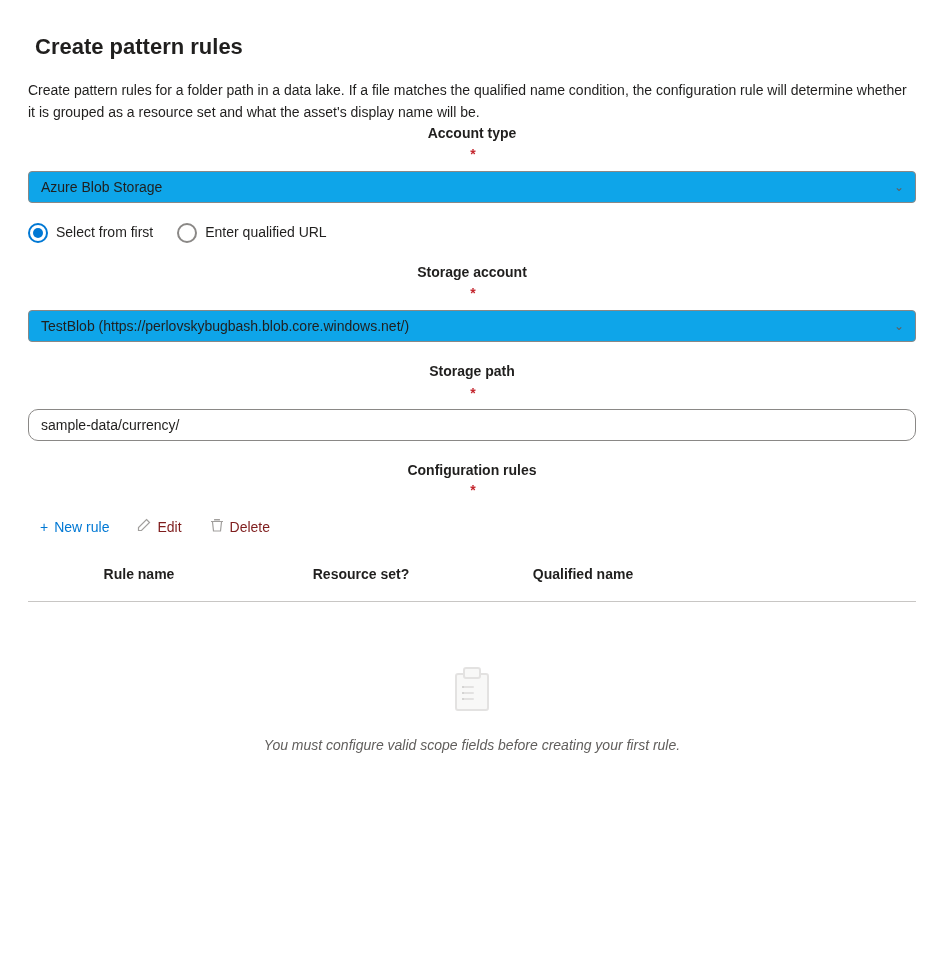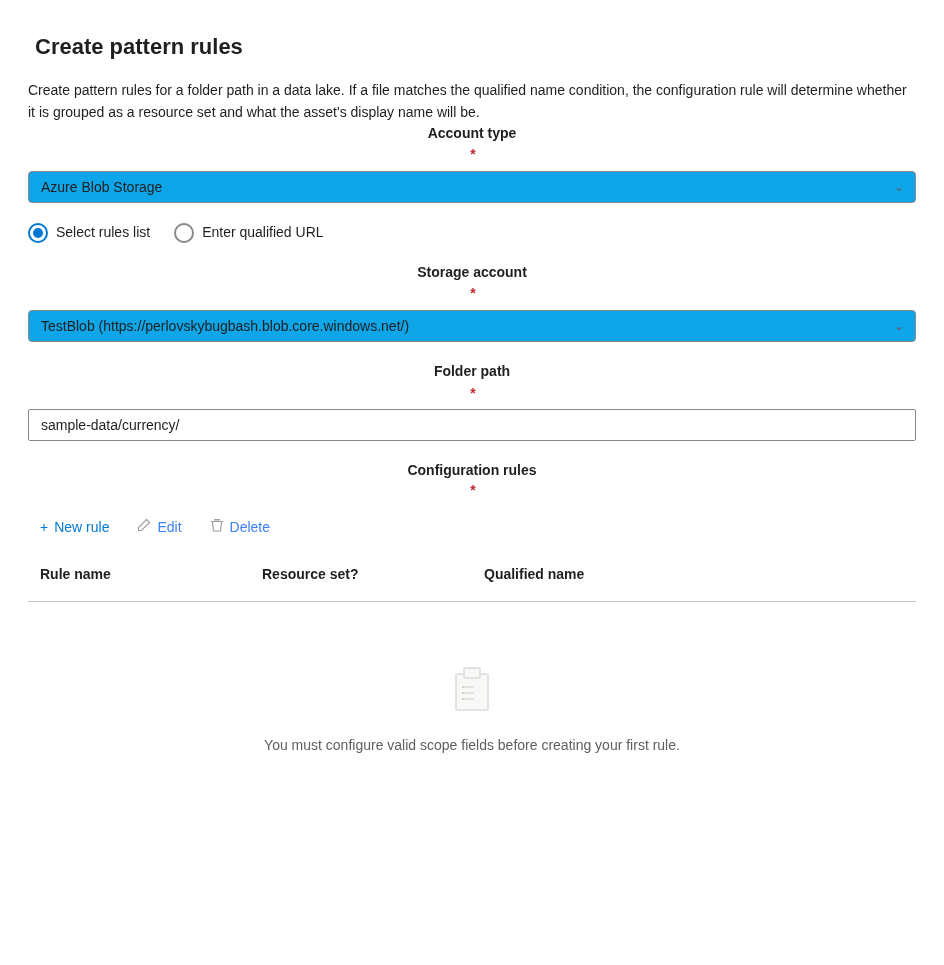--- a/index.html
+++ b/index.html
@@ -124,21 +124,21 @@
 
     .radio-label {
       font-size: 14px;
       color: #201f1e;
     }
 
     .text-input {
       width: 100%;
       padding: 7px 12px;
       border: 1px solid #8a8886;
-      border-radius: 2px;
+      border-radius: 10px;
       font-size: 14px;
       color: #201f1e;
       outline: none;
     }
 
     .section-title {
       font-size: 14px;
       font-weight: 600;
       color: #201f1e;
       margin-bottom: 12px;
@@ -165,54 +165,56 @@
       font-size: 14px;
       color: #201f1e;
       border-radius: 2px;
     }
 
     .toolbar-btn.primary {
       color: #0078d4;
     }
 
     .toolbar-btn.disabled {
-      color: #3b82f6;
+      color: #7f1d1d;
       cursor: default;
     }
 
     .toolbar-btn .btn-icon {
       font-size: 14px;
     }
 
     .table-container {
       width: 100%;
     }
 
     .table-header {
       display: grid;
       grid-template-columns: 1fr 1fr 1fr 1fr;
       border-bottom: 1px solid #c8c6c4;
       padding-bottom: 8px;
       margin-bottom: 0;
+      text-align: center;
     }
 
     .table-col-header {
       font-size: 14px;
       font-weight: 600;
       color: #201f1e;
       padding: 8px 12px;
     }
 
     .empty-state {
       display: flex;
       flex-direction: column;
       align-items: center;
       justify-content: center;
       padding: 60px 20px;
       color: #a19f9d;
+      font-style: italic;
     }
 
     .empty-icon {
       margin-bottom: 16px;
       opacity: 0.5;
     }
 
     .empty-text {
       font-size: 14px;
       color: #605e5c;
@@ -247,21 +249,21 @@
       <select class="select-dropdown">
         <option>Azure Blob Storage</option>
       </select>
       <span class="chevron-icon">⌄</span>
     </div>
   </div>
 
   <div class="radio-group">
     <label class="radio-option">
       <div class="radio-circle selected"></div>
-      <span class="radio-label">Select rules list</span>
+      <span class="radio-label">Select from first</span>
     </label>
     <label class="radio-option">
       <div class="radio-circle"></div>
       <span class="radio-label">Enter qualified URL</span>
     </label>
   </div>
 
   <div class="field-section">
     <div class="field-label">
       <span>Storage account</span>
@@ -270,21 +272,21 @@
     <div class="select-wrapper">
       <select class="select-dropdown">
         <option>TestBlob (https://perlovskybugbash.blob.core.windows.net/)</option>
       </select>
       <span class="chevron-icon">⌄</span>
     </div>
   </div>
 
   <div class="field-section">
     <div class="field-label">
-      <span>Folder path</span>
+      <span>Storage path</span>
         <span class="required-star">*</span>
     </div>
     <input type="text" class="text-input" value="sample-data/currency/" style="">
   </div>
 
   <div class="config-section">
     <div class="section-title">
       <span>Configuration rules</span>
         <span class="required-star">*</span>
     </div>

